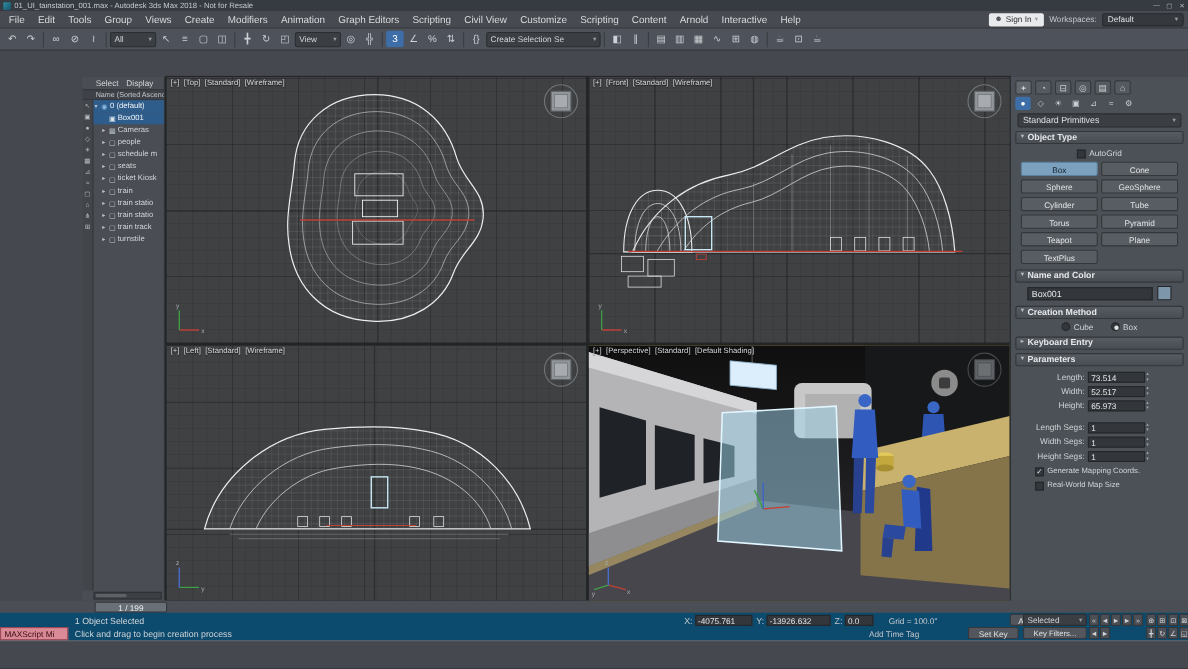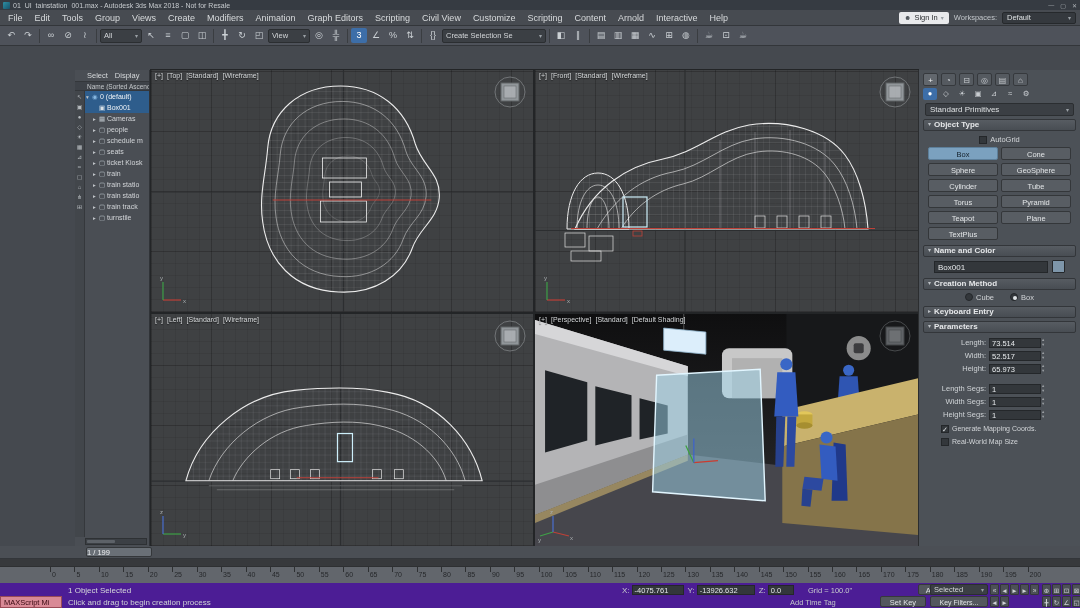--- a/index.html
+++ b/index.html
@@ -123,30 +123,30 @@
   .param-lbl{width:64px;text-align:right;font-size:7.5px;color:#cfd3d6;padding-right:3px;flex:none;}
   .param-field{width:52px;height:10px;line-height:10px;background:#33373b;border:1px solid #24272a;font-size:7.5px;
                color:#e6e9eb;padding:0 2px;flex:none;}
   .spinner{display:flex;flex-direction:column;justify-content:center;margin-left:1px;}
   .sp-a{font-size:4.5px;line-height:4.5px;color:#9da2a6;}
   .check-row{display:flex;align-items:center;gap:3px;height:11px;padding-left:16px;margin-top:2px;}
   .check-row .check-lbl{font-size:7px;}
 
   
   .timeslider{position:absolute;left:0;top:546px;width:1080px;height:13px;background:#4b4f55;border-bottom:1px solid #33363a;}
-  .ts-handle{position:absolute;left:86px;top:1px;width:66px;height:10px;line-height:10px;
+  .ts-handle{position:absolute;left:86px;top:1px;width:66px;height:10px;line-height:10px;text-align:center;
              background:#6a7077;border:1px solid #34373a;border-radius:2px;font-size:7.5px;color:#eef0f2;}
   .trackbar{position:absolute;left:0;top:559px;width:1080px;height:7px;background:#37393c;}
   .ruler{position:absolute;left:0;top:566px;width:1080px;height:17px;background:#62666c;border-top:1px solid #2e3032;}
   #ruler-ticks{display:flex;margin:0 28px 0 50px;height:100%;}
   .tick{flex:1;position:relative;}
   .tick-mark{position:absolute;left:0;top:0;width:1px;height:5px;background:#2e3032;}
   .tick-num{position:absolute;left:2px;top:4px;font-size:7px;color:#26282b;}
 
-  .statusbar{position:absolute;left:0;top:583px;width:1080px;height:25px;background:#4c1d95;}
+  .statusbar{position:absolute;left:0;top:557px;width:1080px;height:25px;background:#0c4a6e;}
   .sb-row1,.sb-row2{position:absolute;left:0;width:1080px;height:12px;}
   .sb-row1{top:1px;} .sb-row2{top:13px;}
   .sel-status{position:absolute;left:68px;top:2px;font-size:8px;color:#d5d8da;}
   .coords{position:absolute;left:622px;top:1px;display:inline-flex;align-items:center;gap:4px;}
   .coord{display:inline-flex;align-items:center;gap:2px;}
   .coord-lbl{font-size:8px;color:#c6cacd;}
   .coord-field{height:10px;line-height:10px;background:#33373b;border:1px solid #24272a;font-size:7.5px;color:#e3e6e8;padding:0 2px;}
   .coord-x{width:52px;} .coord-y{width:58px;} .coord-z{width:26px;}
   .grid-text{position:absolute;left:808px;top:2px;font-size:7.5px;color:#c6cacd;}
   .sb-btn{position:absolute;height:11px;line-height:11px;text-align:center;background:#53575d;border:1px solid #36383b;

